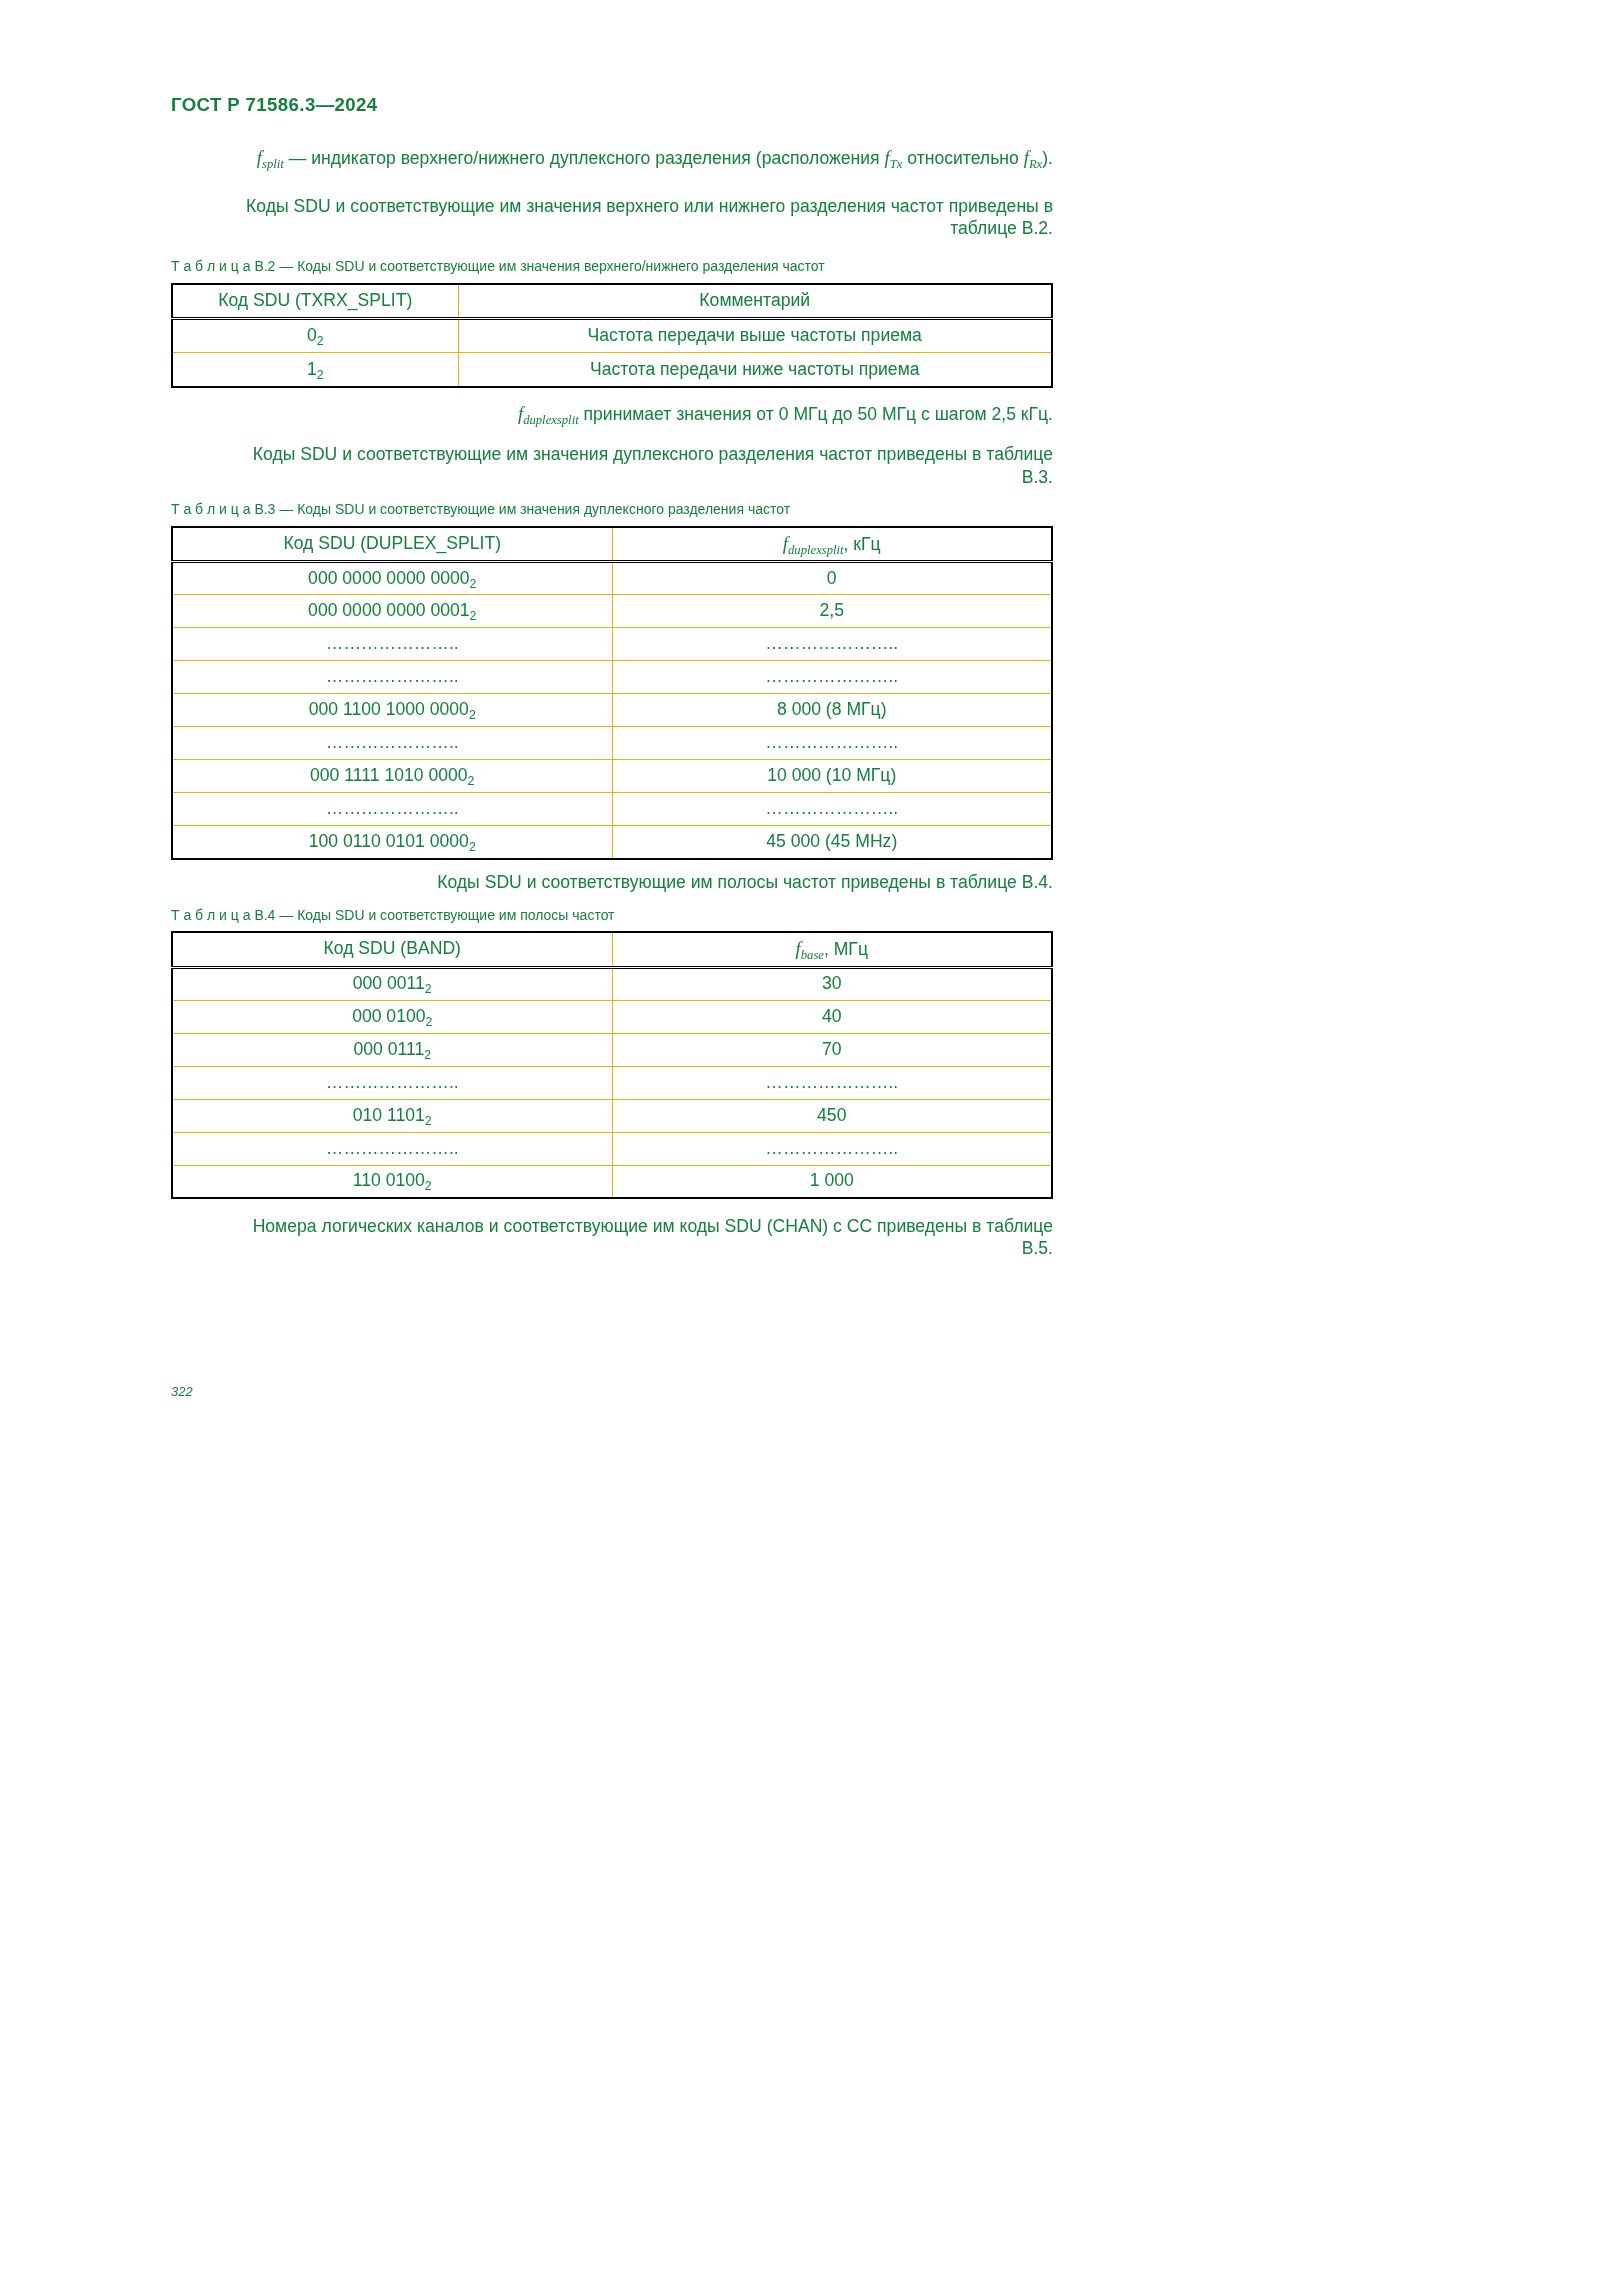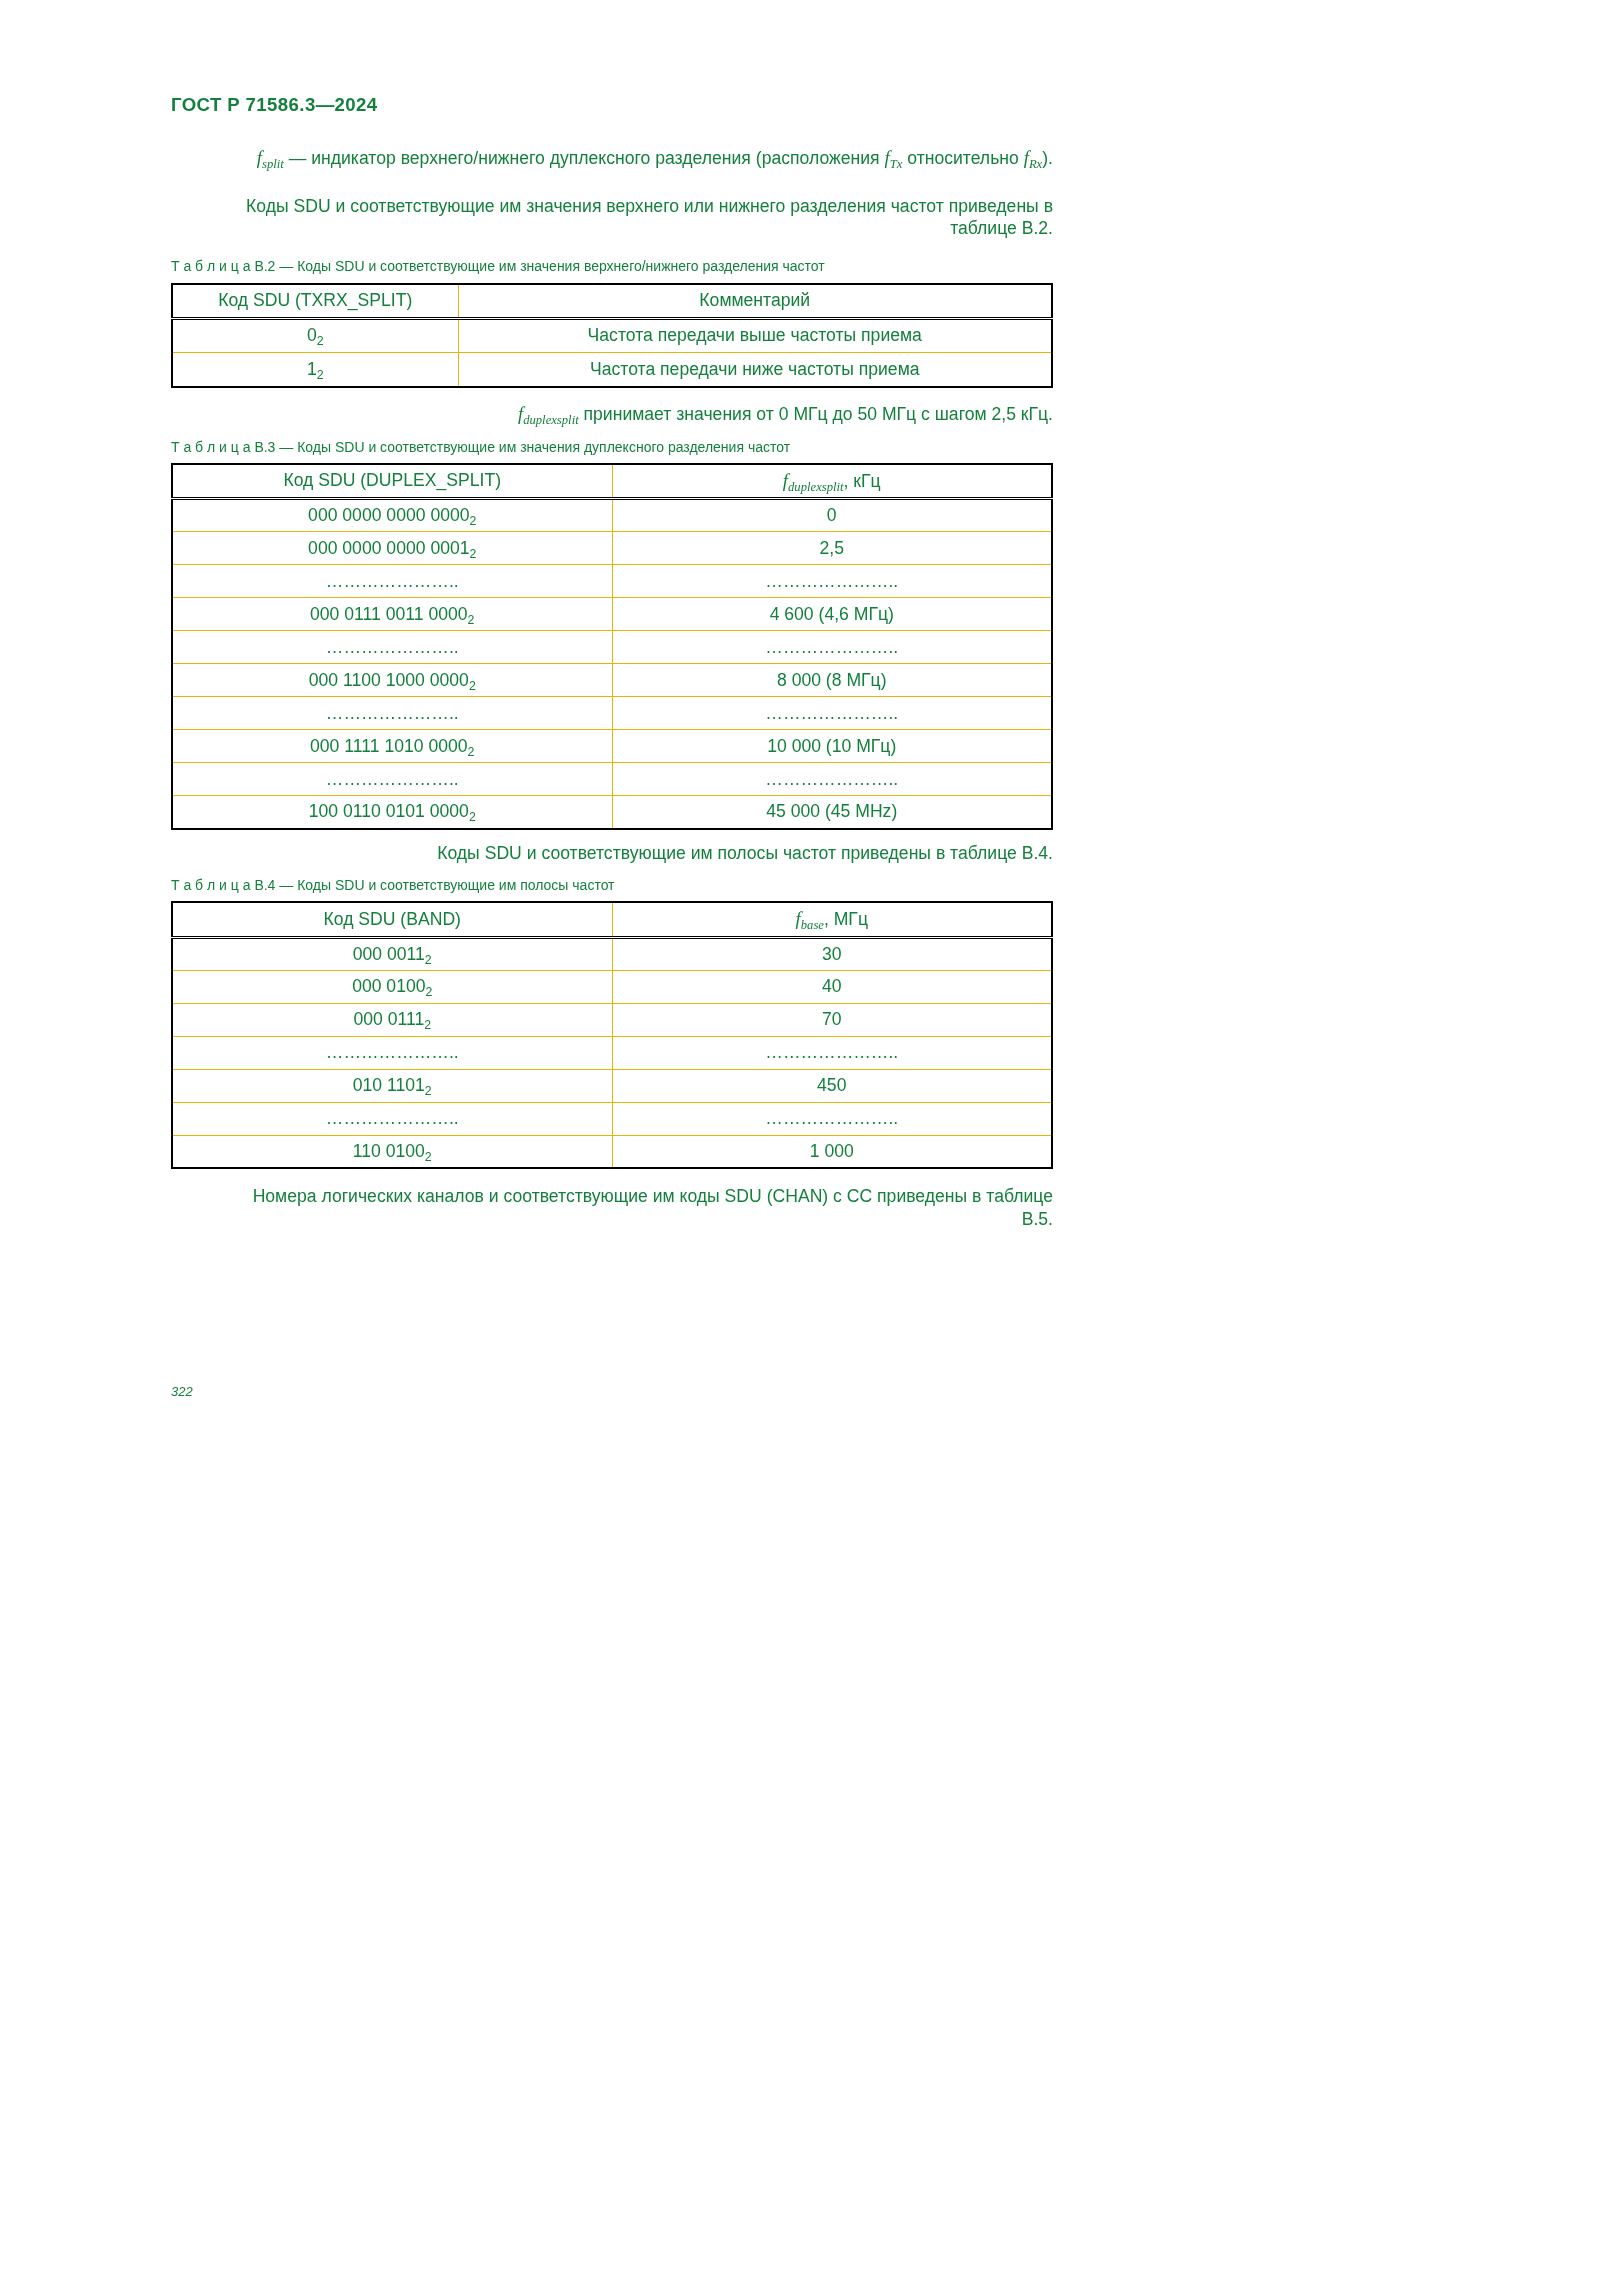--- a/index.html
+++ b/index.html
@@ -135,20 +135,21 @@
         </tr>
         <tr>
           <td><span>1</span><sub class="bsub">2</sub></td>
           <td>Частота передачи ниже частоты приема</td>
         </tr>
       </tbody>
     </table>
 
     <p class="body indent mt-p3"><span class="fvar">f</span><sub class="fsub">duplexsplit</sub><span> принимает значения от 0 МГц до 50 МГц с шагом 2,5 кГц.</span></p>
 
+    <p class="body indent mt-p4">Коды SDU и соответствующие им значения дуплексного разделения частот приведены в таблице В.3.</p>
 
     <p class="caption mt-cap-b3"><span>Т а б л и ц а  В.3</span><span> — Коды SDU и соответствующие им значения дуплексного разделения частот</span></p>
 
     <table class="tbl tbl-b3 mt-tbl">
       <colgroup>
           <col class="half">
           <col class="half">
         </colgroup>
       <thead>
         <tr>
@@ -163,24 +164,20 @@
         </tr>
         <tr>
           <td><span>000 0000 0000 0001</span><sub class="bsub">2</sub></td>
           <td>2,5</td>
         </tr>
         <tr>
           <td><span>…………………..</span><sub class="bsub"></sub></td>
           <td>…………………..</td>
         </tr>
         <tr>
-          <td><span>000 0111 0011 0000</span><sub class="bsub">2</sub></td>
-          <td>4 600 (4,6 МГц)</td>
-        </tr>
-        <tr>
           <td><span>…………………..</span><sub class="bsub"></sub></td>
           <td>…………………..</td>
         </tr>
         <tr>
           <td><span>000 1100 1000 0000</span><sub class="bsub">2</sub></td>
           <td>8 000 (8 МГц)</td>
         </tr>
         <tr>
           <td><span>…………………..</span><sub class="bsub"></sub></td>
           <td>…………………..</td>

